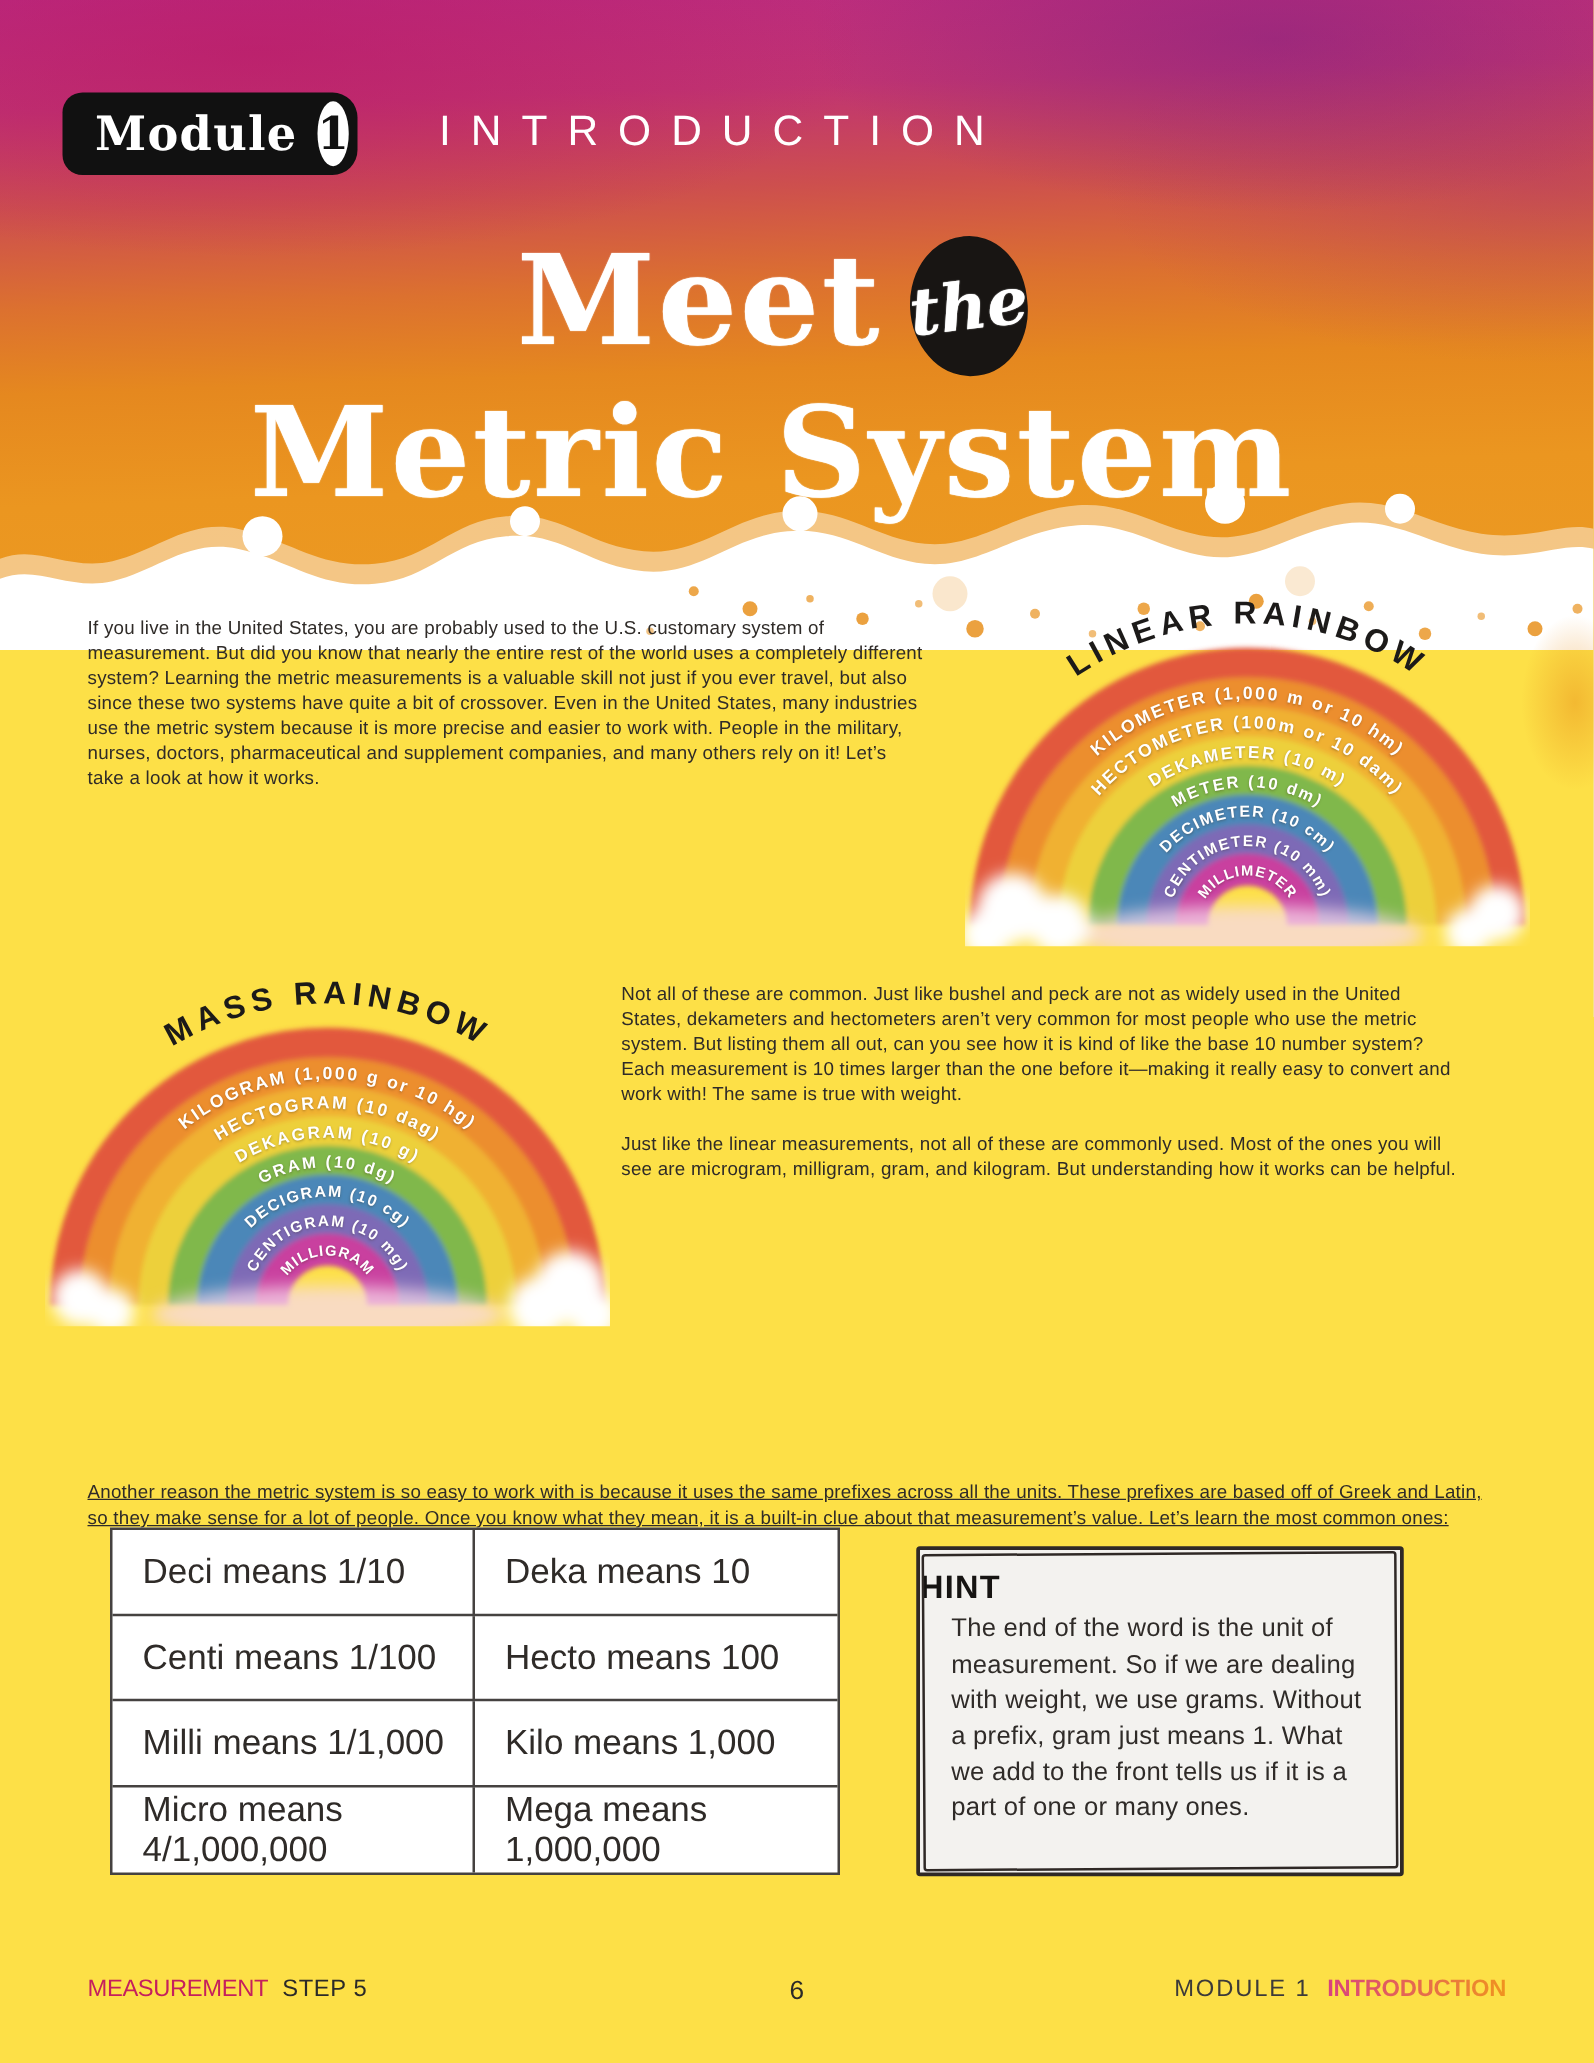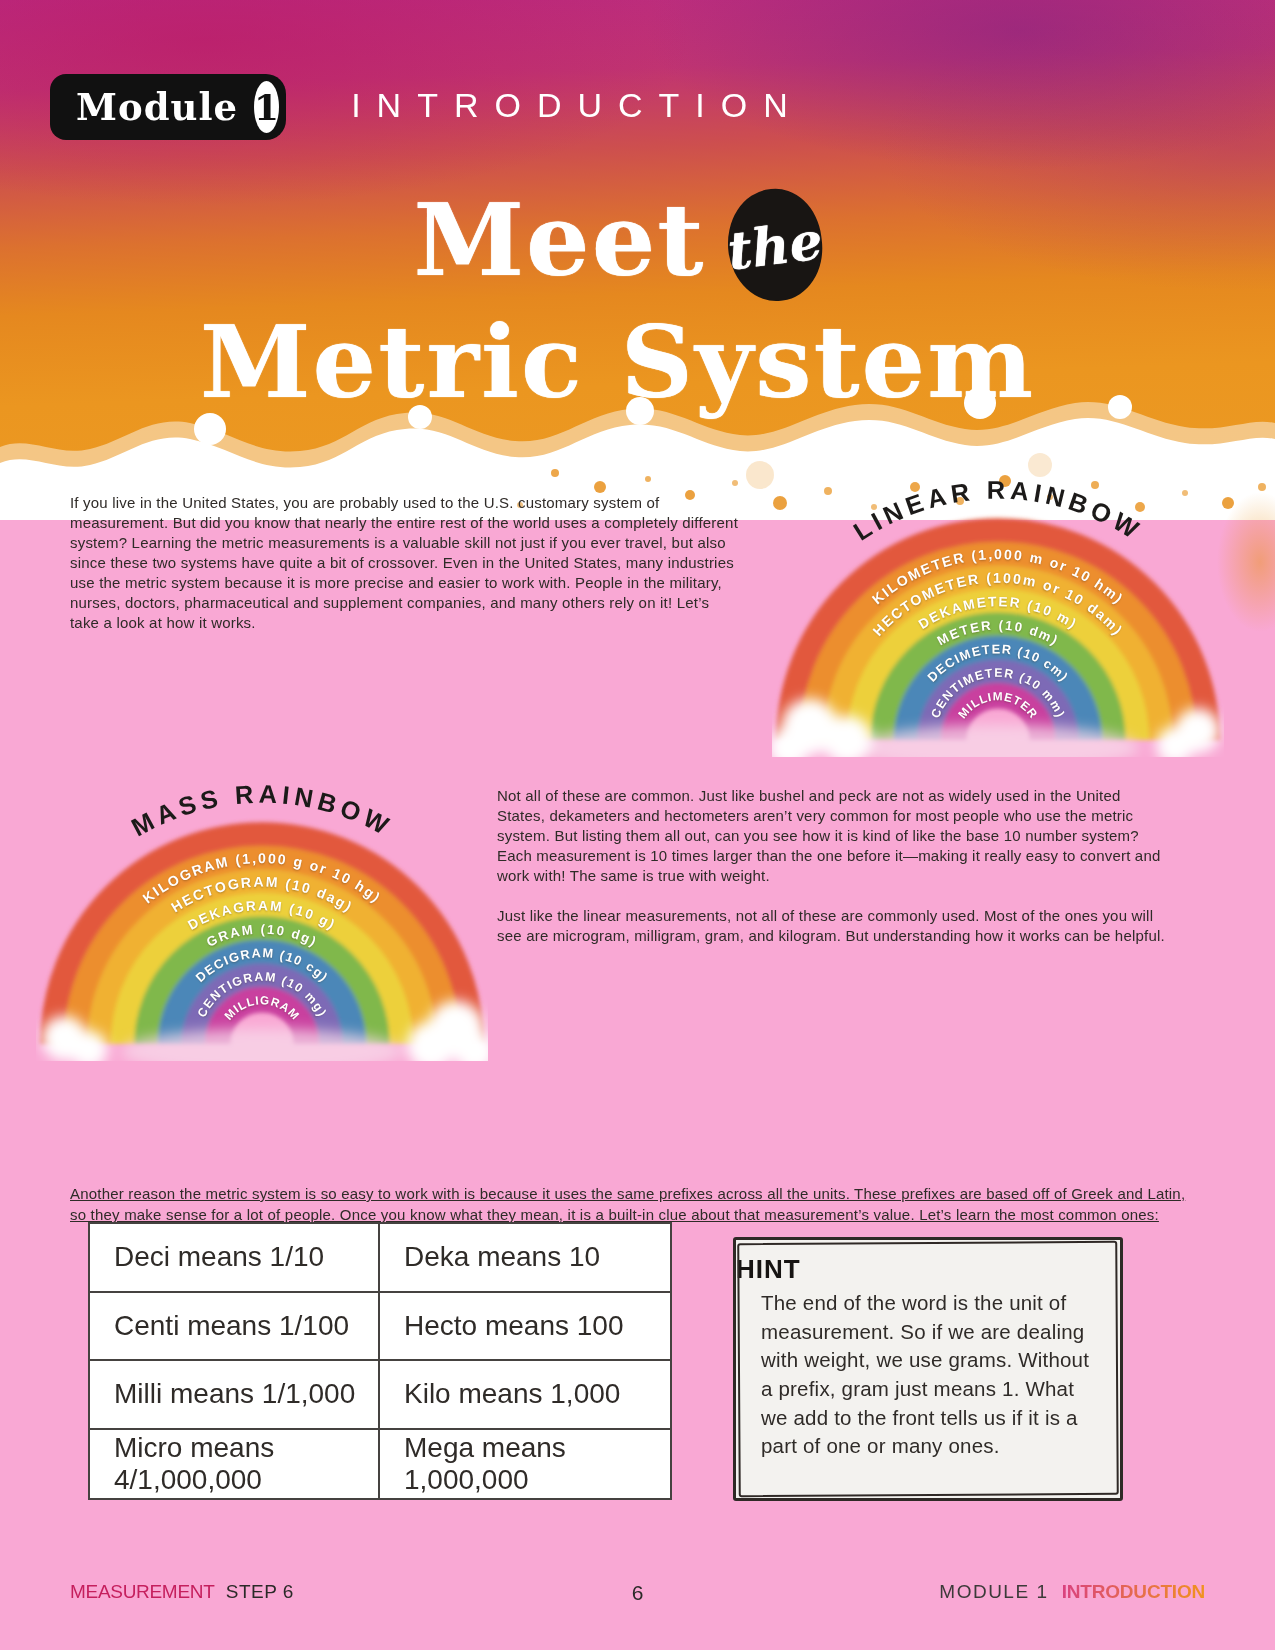--- a/index.html
+++ b/index.html
@@ -1,16 +1,16 @@
 <!DOCTYPE html>
 <html><head>
 <meta charset="utf-8">
 <style>
   html,body { margin:0; padding:0; background:#e9e9e9; }
-  .page { position:relative; width:1275px; height:1650px; margin:0 auto; background:#f9a8d4;
+  .page { position:relative; width:1275px; height:1650px; margin:0 auto; background:#fde047;
           overflow:hidden; font-family:"Liberation Sans", sans-serif; color:#2f2b28; }
 
   
   .banner { position:absolute; top:0; left:0; width:100%; height:520px;
     background:
       radial-gradient(55% 45% at 16% 8%, rgba(186,22,100,.55), rgba(186,22,100,0) 70%),
       radial-gradient(42% 38% at 80% 6%, rgba(125,32,130,.50), rgba(125,32,130,0) 70%),
       radial-gradient(40% 40% at 97% 28%, rgba(170,45,115,.35), rgba(170,45,115,0) 70%),
       linear-gradient(178deg, #bb2b80 0%, #c03472 16%, #cd4f4e 30%, #dc712f 44%, #e5881f 56%, #eb9620 72%, #ec9b23 100%);
   }
@@ -277,21 +277,21 @@
   </div>
 
   <aside class="hint-box">
     <div class="hint-title">HINT</div>
     <div class="hint-body">The end of the word is the unit of measurement. So if we are dealing with weight, we use grams. Without a prefix, gram just means 1. What we add to the front tells us if it is a part of one or many ones.</div>
   </aside>
 
   <footer class="footer">
     <div class="footer-left">
       <span class="brand">MEASUREMENT</span>
-      <span class="step">STEP 6</span>
+      <span class="step">STEP 5</span>
     </div>
     <div class="footer-page">6</div>
     <div class="footer-right">
       <span class="module">MODULE 1</span>
       <span class="section">INTRODUCTION</span>
     </div>
   </footer>
 
 </div>
 

